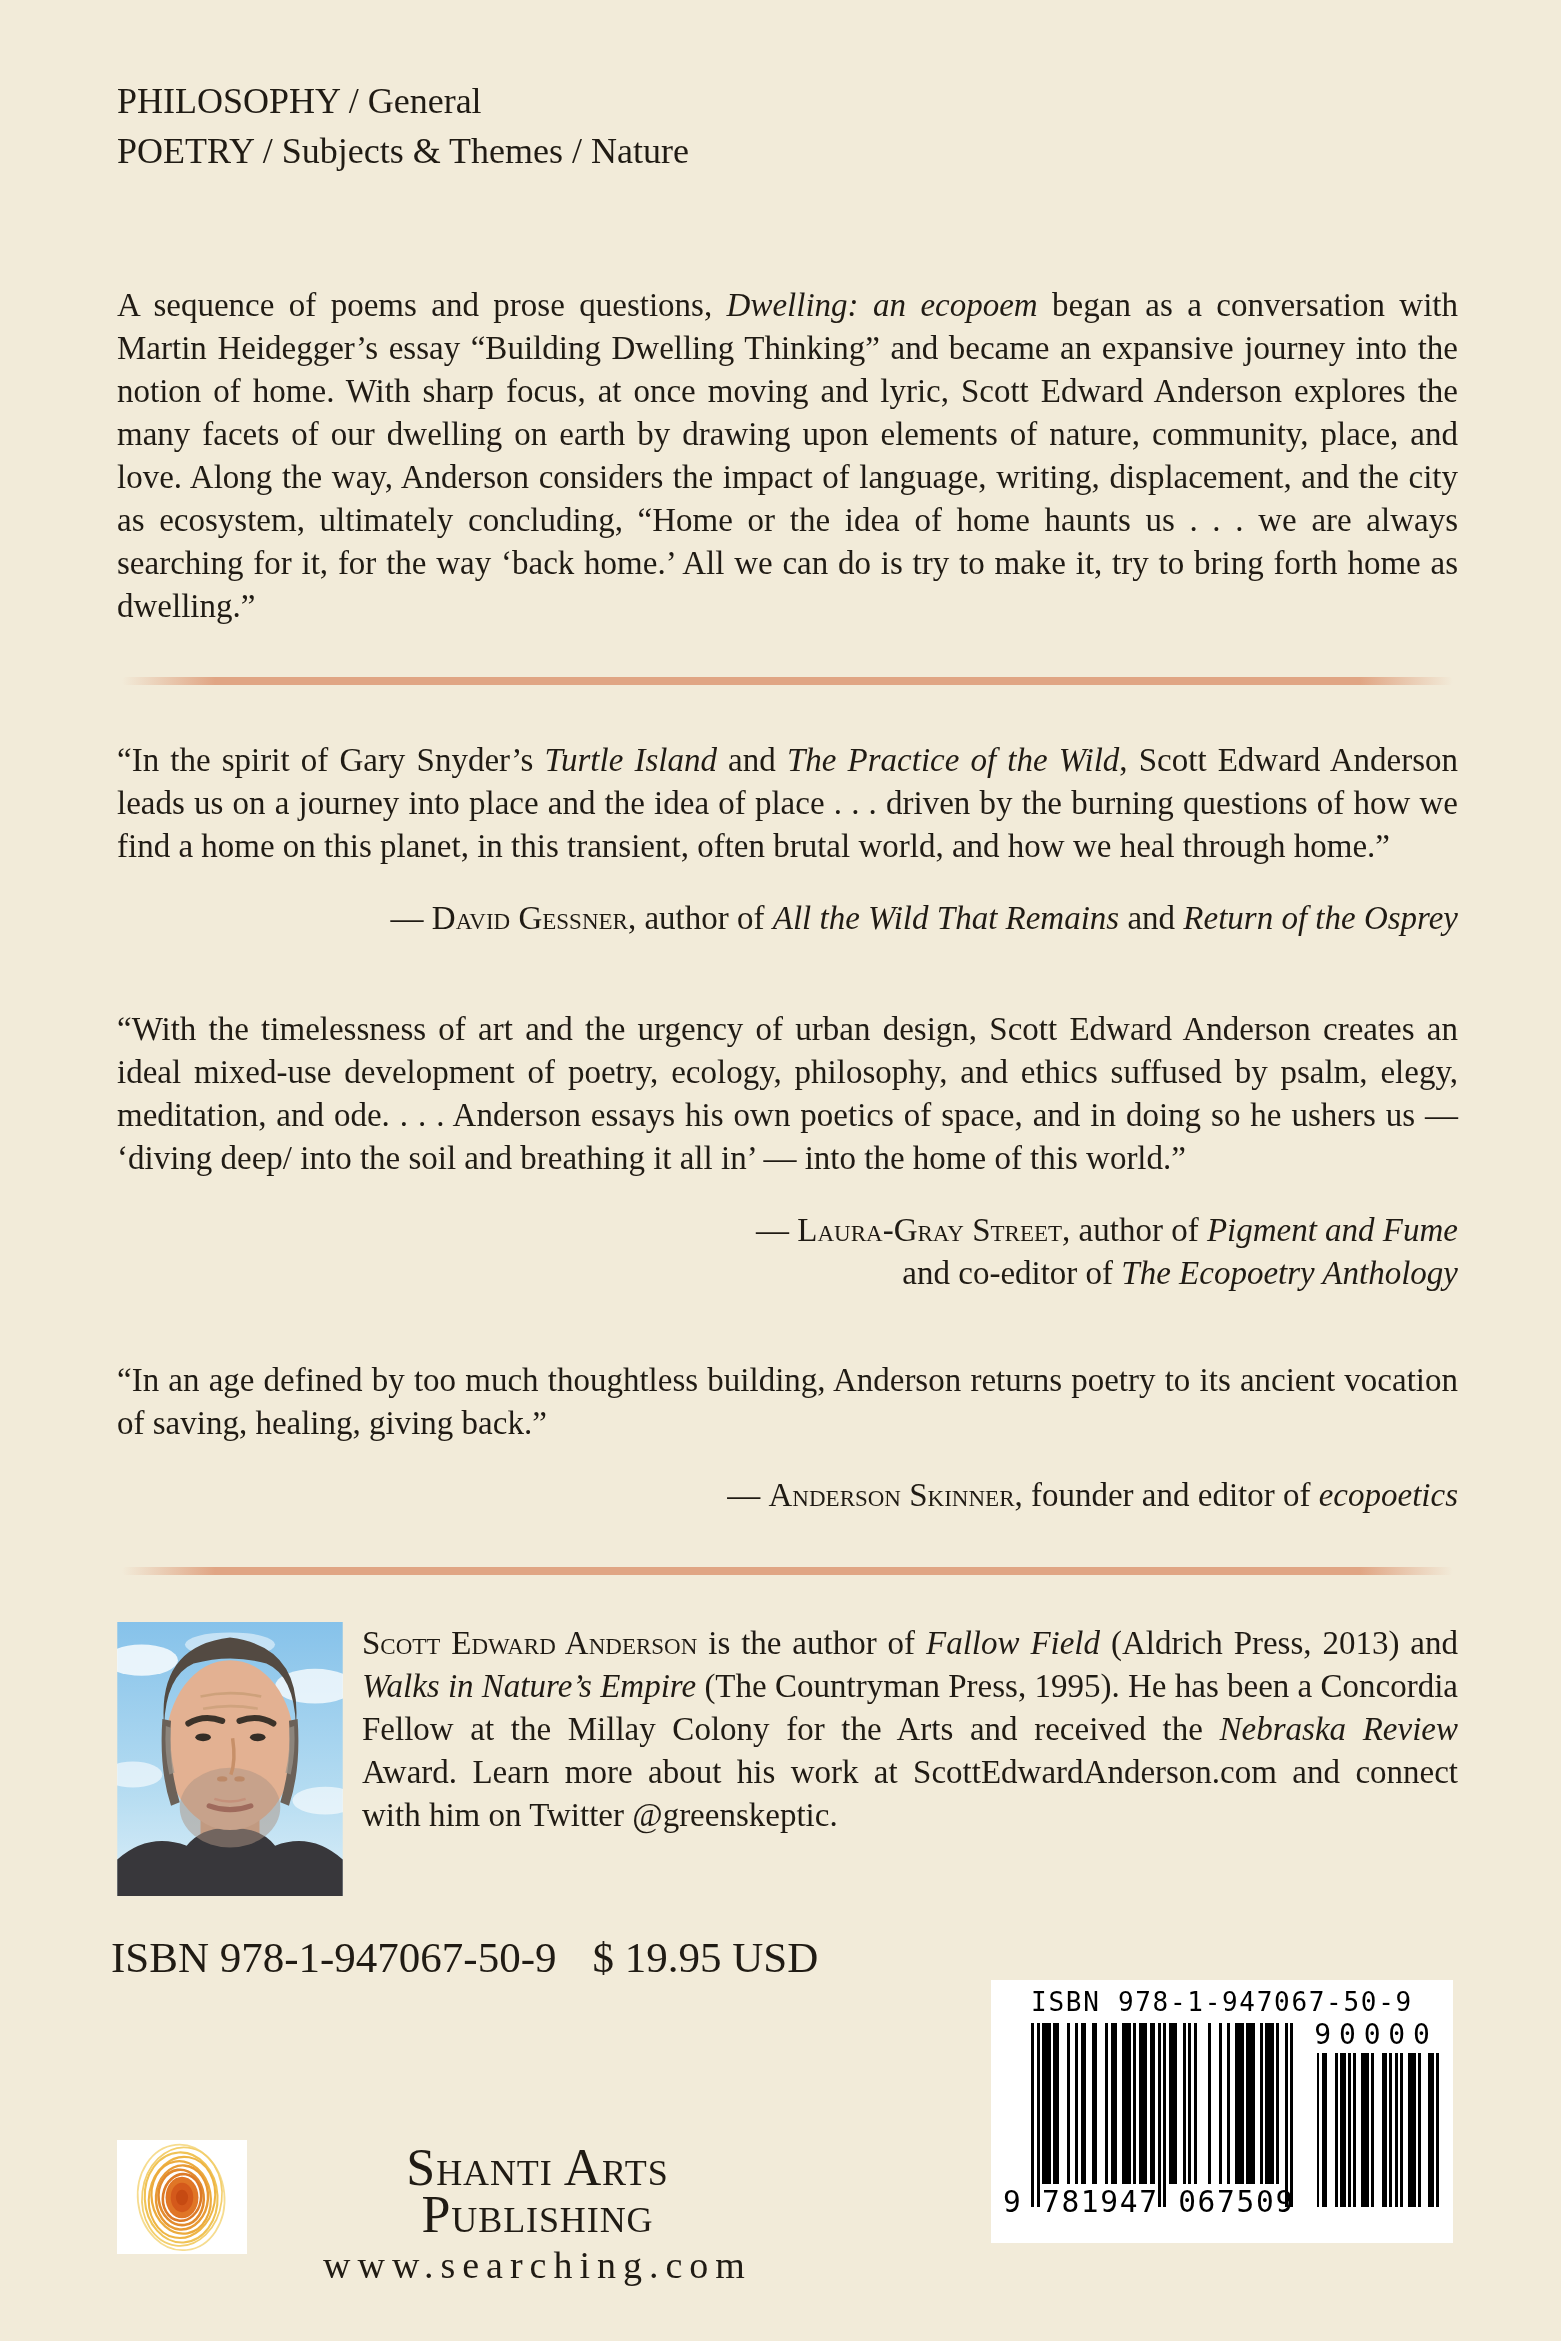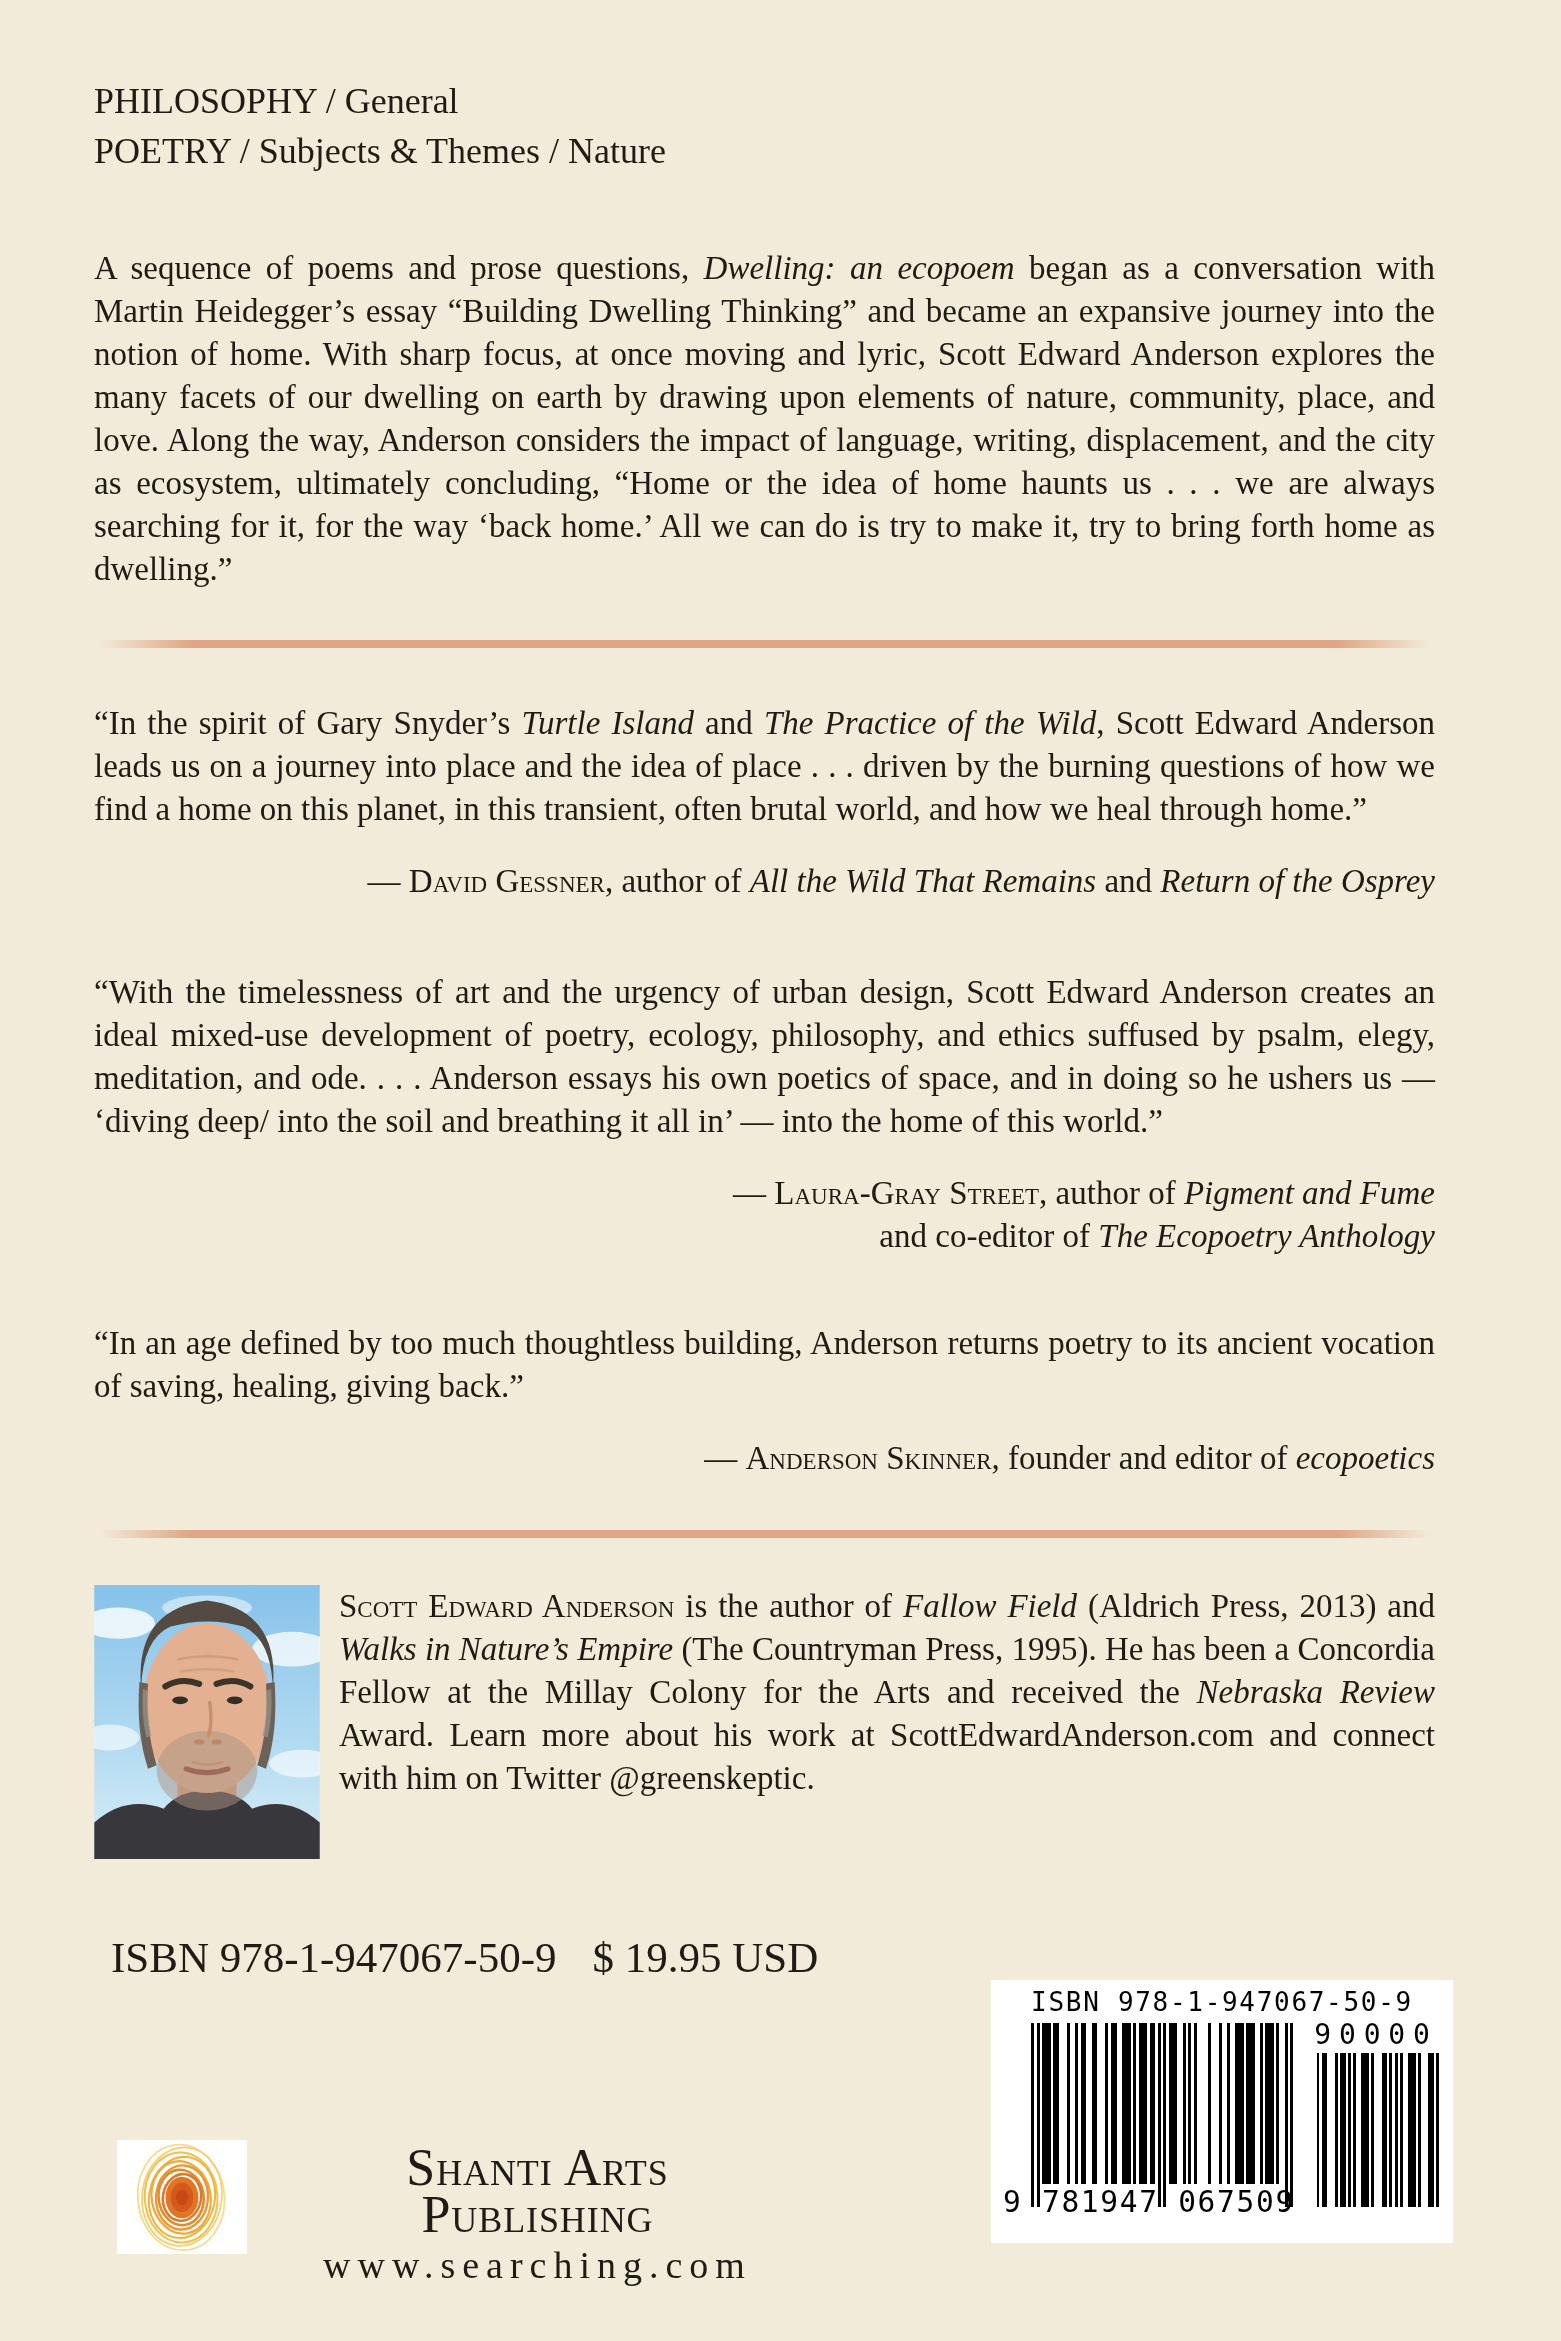--- a/index.html
+++ b/index.html
@@ -1,23 +1,23 @@
 <!DOCTYPE html>
 <html style="font-size:14px"><head>
 <meta charset="utf-8">
 <style>
   html,body{margin:0;padding:0;background:#f2ebd9;}
   .page{
     position:relative;width:1561px;height:2342px;background:#f2ebd9;
     color:#201b14;font-family:"Liberation Serif",serif;overflow:hidden;
   }
-  .content{position:absolute;left:94px;top:0;width:1341px;}
+  .content{position:absolute;left:117px;top:0;width:1341px;}
   .cats{margin-top:76px;font-size:36px;line-height:50px;}
   .body-par{font-size:33px;line-height:43px;text-align:justify;margin:0;}
-  .desc{margin-top:71px;}
+  .desc{margin-top:108px;}
   .divider{height:7.8px;border-radius:4.3px;margin:0 5.2px;
     background:linear-gradient(90deg,rgba(224,165,132,0) 0%,#e0a584 7%,#e0a584 93%,rgba(224,165,132,0) 100%);}
   .div1{margin-top:49px;}
   .div2{margin-top:50px;}
   .quote{margin-top:54px;}
   .q2{margin-top:68px;}
   .q3{margin-top:64px;}
   .attr{font-size:33px;line-height:43px;text-align:right;margin-top:29px;}
   .i{font-style:italic;}
   .sc{font-variant:small-caps;}

